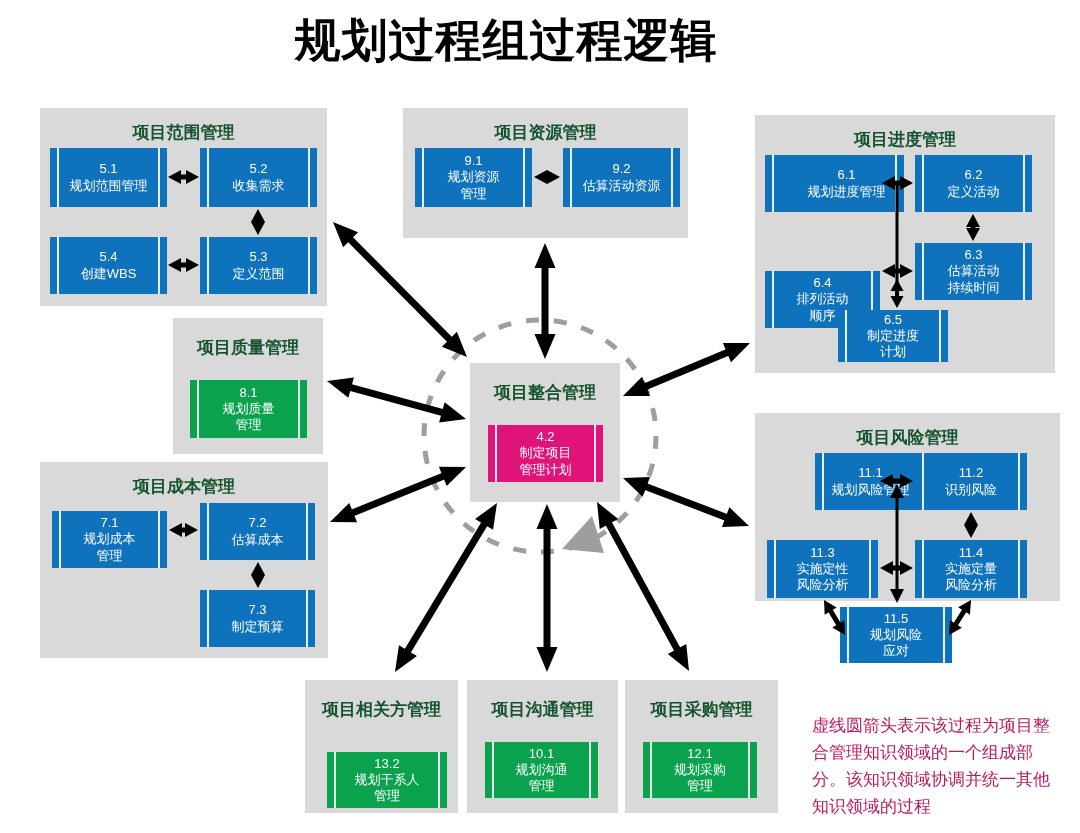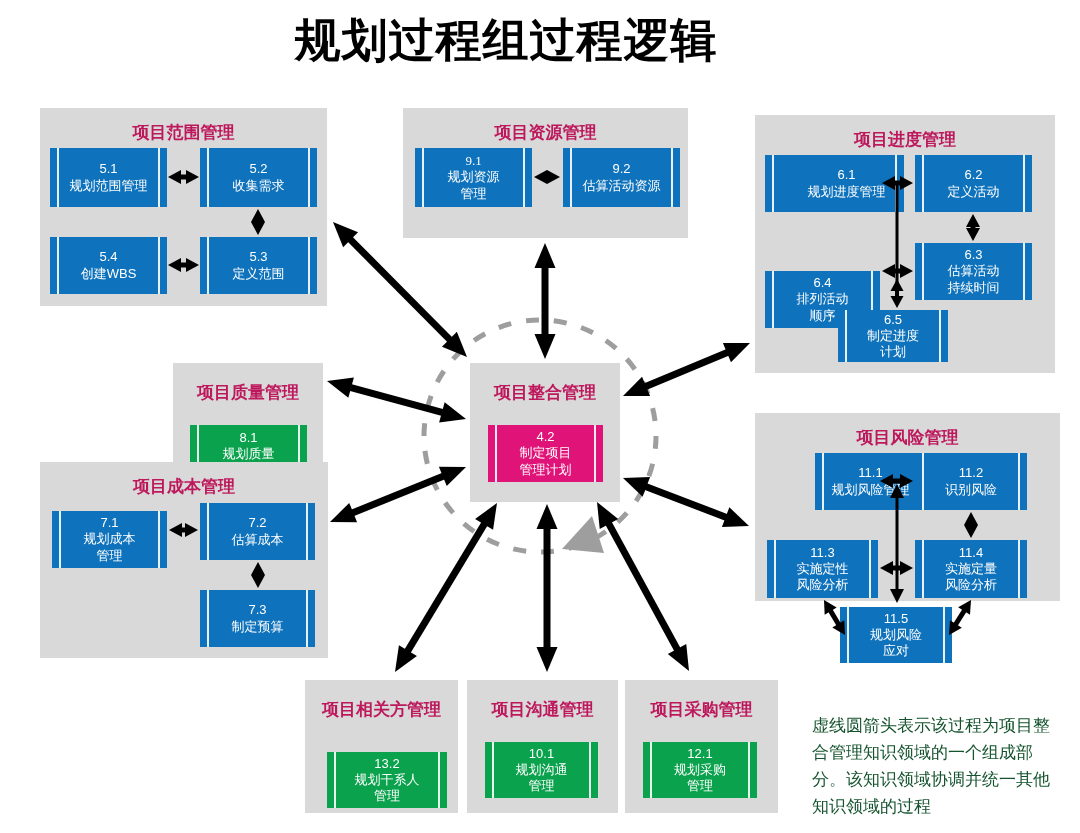--- a/index.html
+++ b/index.html
@@ -16,39 +16,39 @@
   .page-title{
     position:absolute;top:10px;left:0;width:1012px;text-align:center;
     font-size:46px;font-weight:700;color:var(--title-black);letter-spacing:1px;
   }
   svg.layer{position:absolute;left:0;top:0;pointer-events:none;}
   #underlay{z-index:0;}
   #arrowlay{z-index:3;}
   .group{position:absolute;background:var(--group-bg);z-index:1;}
   .group-label{
     position:absolute;top:13px;left:0;right:0;text-align:center;
-    font-size:17px;font-weight:700;color:#be185d;
+    font-size:17px;font-weight:700;color:#14532d;
   }
   .group.small .group-label{top:18px;}
   .proc{
     position:absolute;display:flex;align-items:center;justify-content:center;
     text-align:center;color:var(--text-white);font-size:13px;line-height:1.25;
     font-weight:500;
   }
   .proc::before,.proc::after{
     content:"";position:absolute;top:0;bottom:0;width:2px;background:rgba(255,255,255,.9);
   }
   .proc::before{left:7px}
   .proc::after{right:7px}
   .c-blue{background:var(--process-blue);}
   .c-green{background:var(--process-green);}
   .c-magenta{background:var(--process-magenta);}
   .legend{
     position:absolute;left:812px;top:712px;width:252px;
-    font-size:17px;line-height:27px;color:#14532d;
+    font-size:17px;line-height:27px;color:#be185d;
   }
 </style>
 </head>
 <body>
 
 <div id="canvas">
 
   <svg id="underlay" class="layer" width="1080" height="833">
       <circle cx="540" cy="436" r="116" fill="none" stroke="#9e9e9e" stroke-width="5" stroke-dasharray="13 15"></circle>
       <polygon points="562,549 592,516 604,553" fill="#9e9e9e"></polygon>
@@ -59,34 +59,34 @@
   <div class="group" style="left:40px;top:108px;width:287px;height:198px;">
     <div class="group-label">项目范围管理</div>
     <div class="proc c-blue" style="left:10px;top:40px;width:117px;height:59px;">5.1<br>规划范围管理</div>
     <div class="proc c-blue" style="left:160px;top:40px;width:117px;height:59px;">5.2<br>收集需求</div>
     <div class="proc c-blue" style="left:10px;top:129px;width:117px;height:57px;">5.4<br>创建WBS</div>
     <div class="proc c-blue" style="left:160px;top:129px;width:117px;height:57px;">5.3<br>定义范围</div>
   </div>
 
   <div class="group" style="left:403px;top:108px;width:285px;height:130px;">
     <div class="group-label">项目资源管理</div>
-    <div class="proc c-blue" style="left:12px;top:40px;width:117px;height:59px;font-family:Liberation Serif, serif;">9.1<br>规划资源<br>管理</div>
+    <div class="proc c-blue" style="left:12px;top:40px;width:117px;height:59px;">9.1<br>规划资源<br>管理</div>
     <div class="proc c-blue" style="left:160px;top:40px;width:117px;height:59px;">9.2<br>估算活动资源</div>
   </div>
 
   <div class="group" style="left:755px;top:115px;width:300px;height:258px;">
     <div class="group-label">项目进度管理</div>
     <div class="proc c-blue" style="left:10px;top:40px;width:115px;height:57px;padding-left:24px;">6.1<br>规划进度管理</div>
     <div class="proc c-blue" style="left:160px;top:40px;width:117px;height:57px;">6.2<br>定义活动</div>
     <div class="proc c-blue" style="left:10px;top:128px;width:115px;height:57px;margin-top:28px;">6.4<br>排列活动<br>顺序</div>
     <div class="proc c-blue" style="left:160px;top:128px;width:117px;height:57px;">6.3<br>估算活动<br>持续时间</div>
     <div class="proc c-blue" style="left:83px;top:195px;width:110px;height:52px;">6.5<br>制定进度<br>计划</div>
   </div>
 
-  <div class="group small" style="left:173px;top:318px;width:150px;height:136px;margin-top:45px;">
+  <div class="group small" style="left:173px;top:318px;width:150px;height:136px;">
     <div class="group-label">项目质量管理</div>
     <div class="proc c-green" style="left:17px;top:62px;width:117px;height:58px;">8.1<br>规划质量<br>管理</div>
   </div>
 
   <div class="group small" style="left:470px;top:363px;width:150px;height:139px;">
     <div class="group-label">项目整合管理</div>
     <div class="proc c-magenta" style="left:18px;top:62px;width:115px;height:57px;">4.2<br>制定项目<br>管理计划</div>
   </div>
 
   <div class="group" style="left:40px;top:462px;width:288px;height:196px;">

